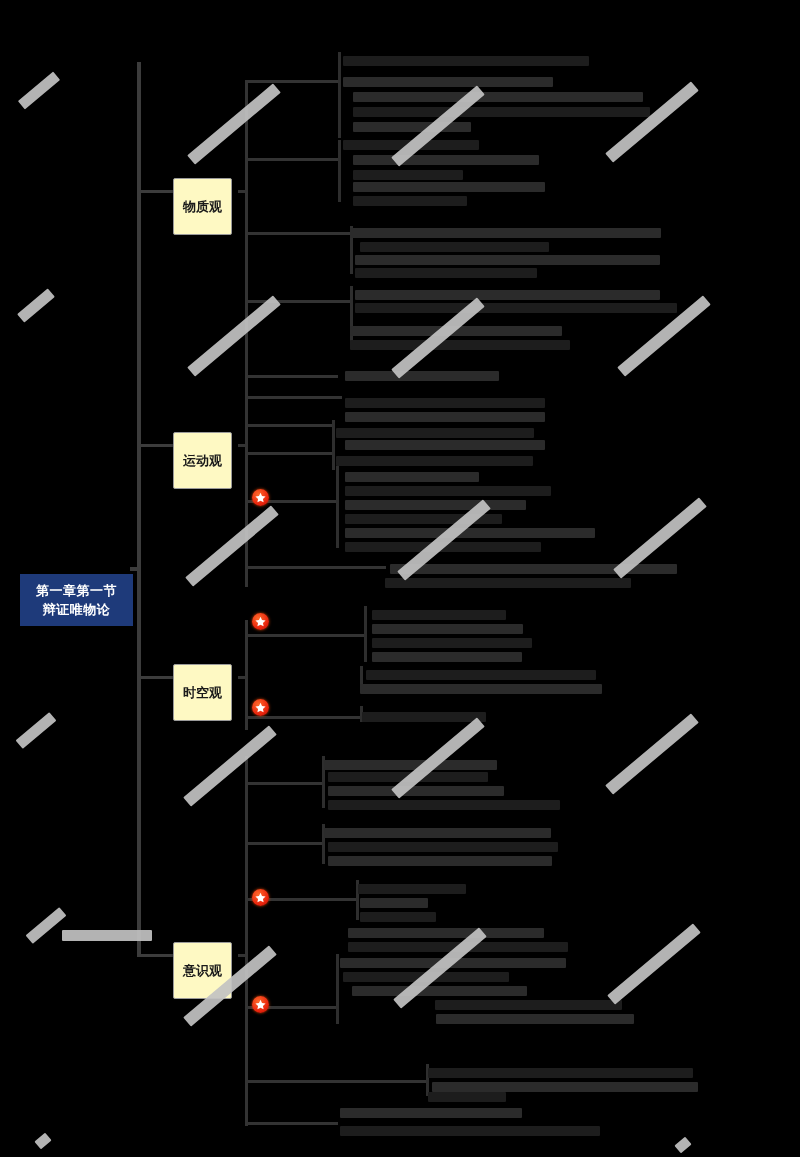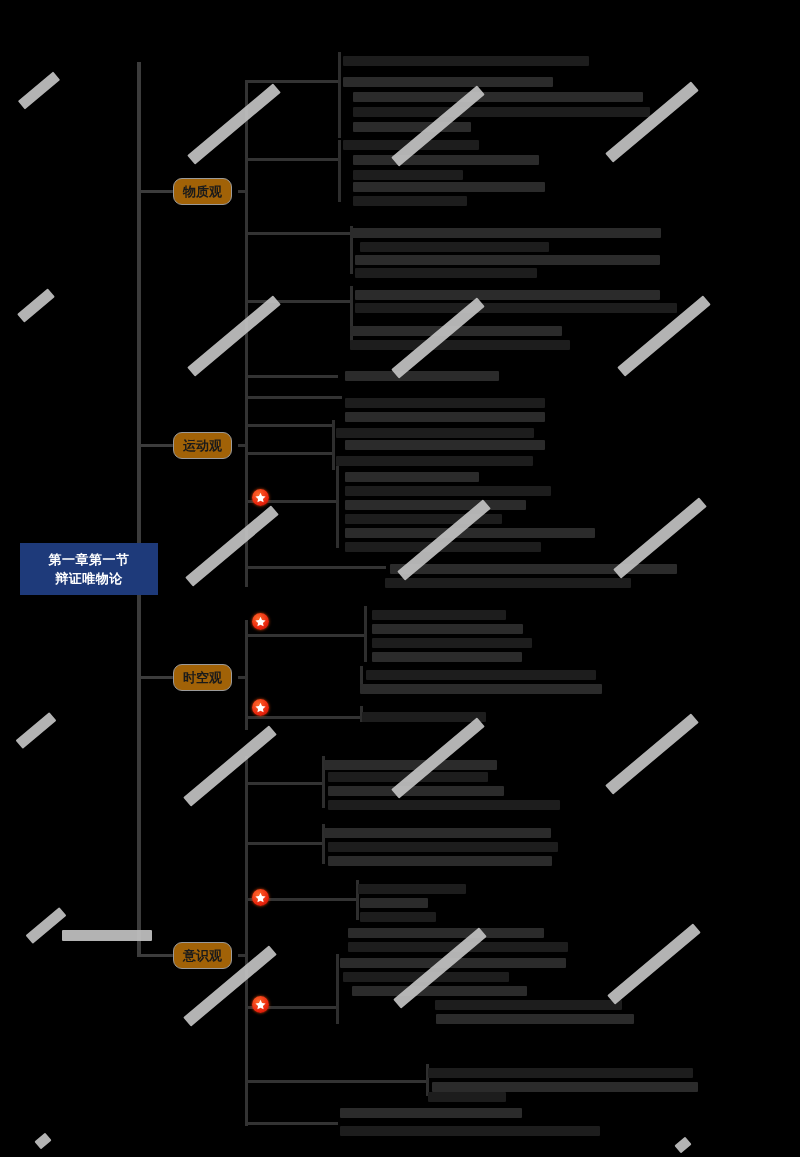--- a/index.html
+++ b/index.html
@@ -36,29 +36,29 @@
     text-align:center;
     padding:7px 10px;
     box-sizing:border-box;
     letter-spacing:.5px;
     white-space:pre-line;
   }
 
   
   .branch-node{
     position:absolute;
-    background:#a16207;
+    background:#fef9c3;
     color:#1a1a1a;
     font-weight:bold;
     font-size:13px;
     line-height:21px;
     text-align:center;
     border:1px solid #9a9a9a;
-    border-radius:9px;
-    padding:2px 9px;
+    border-radius:2px;
+    padding:17px 9px;
     box-sizing:border-box;
     box-shadow:0 1px 2px rgba(0,0,0,.6);
     white-space:nowrap;
   }
 
   
   .star-badge{
     position:absolute;
     width:17px;height:17px;
     border-radius:50%;
@@ -192,21 +192,21 @@
       <div class="redact mid" style="left: 352px; top: 986px; width: 175px; height: 10px;"></div>
       <div class="redact dark" style="left: 435px; top: 1000px; width: 187px; height: 10px;"></div>
       <div class="redact mid" style="left: 436px; top: 1014px; width: 198px; height: 10px;"></div>
       <div class="redact dark" style="left: 428px; top: 1068px; width: 265px; height: 10px;"></div>
       <div class="redact mid" style="left: 432px; top: 1082px; width: 266px; height: 10px;"></div>
       <div class="redact dark" style="left: 428px; top: 1092px; width: 78px; height: 10px;"></div>
       <div class="redact mid" style="left: 340px; top: 1108px; width: 182px; height: 10px;"></div>
       <div class="redact dark" style="left: 340px; top: 1126px; width: 260px; height: 10px;"></div>
     </div>
 
-  <div class="root-node" style="left:20px;top:543px;width:138px;height:52px;">第一章第一节
+  <div class="root-node" style="left:20px;top:574px;width:113px;height:52px;">第一章第一节
 辩证唯物论</div>
 
   <div class="branch-node" style="left:173px;top:178px;">物质观</div>
   <div class="branch-node" style="left:173px;top:432px;">运动观</div>
   <div class="branch-node" style="left:173px;top:664px;">时空观</div>
   <div class="branch-node" style="left:173px;top:942px;">意识观</div>
 
   <div class="star-badge" style="left:252px;top:489px;">
     <svg viewBox="0 0 24 24">
         <polygon fill="#fff" points="12,1.5 15.3,8.6 23,9.6 17.4,15 18.8,22.6 12,18.9 5.2,22.6 6.6,15 1,9.6 8.7,8.6"></polygon>

